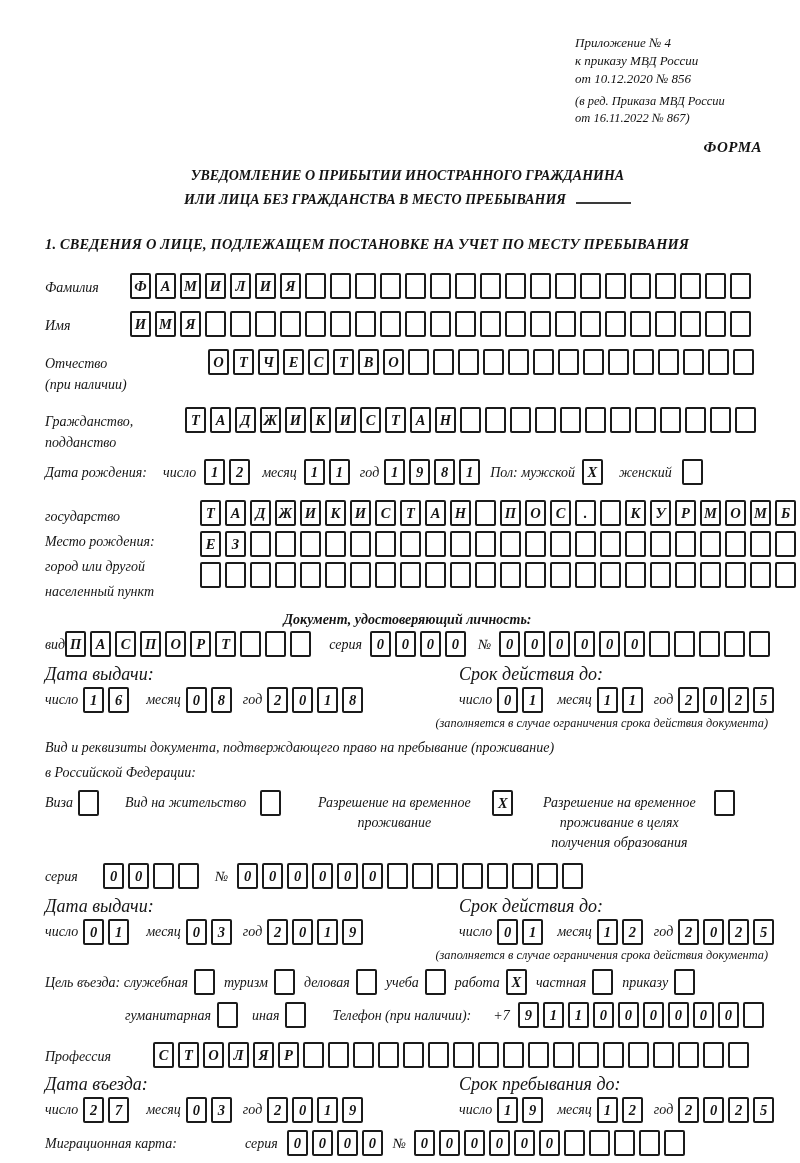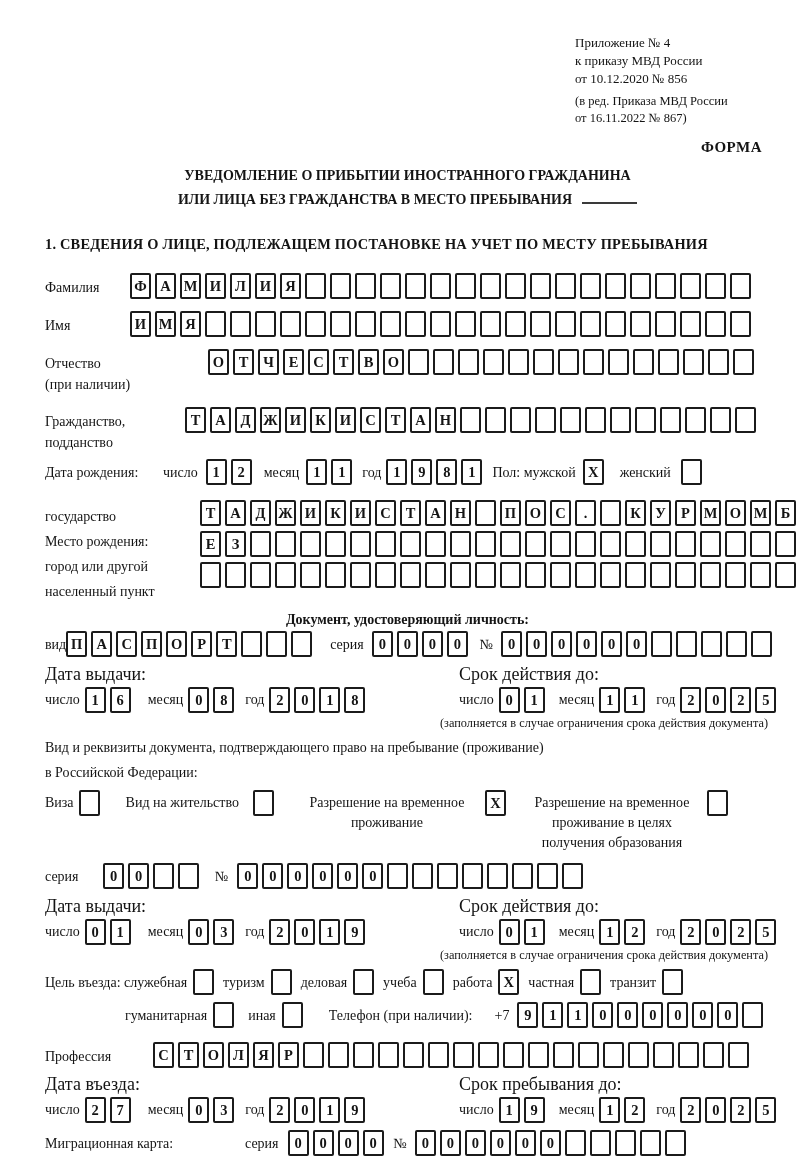--- a/index.html
+++ b/index.html
@@ -1,17 +1,17 @@
 <!DOCTYPE html>
 <html><head>
 <meta charset="utf-8">
 <style>
   * { box-sizing: border-box; margin: 0; padding: 0; }
   body { background: #ffffff; font-family: "Liberation Serif", "DejaVu Serif", serif; color: #141414; }
-  .page { width: 800px; height: 1163px; padding: 34px 30px 16px 45px; overflow: hidden; background: #fff; }
+  .page { width: 800px; height: 1163px; padding: 34px 30px 16px 45px; overflow: hidden; background: #fff; font-style: italic; }
 
   
   .hdr-block { margin-left: 530px; font-size: 13px; line-height: 18px; }
   .hdr-block .sub { margin-top: 5px; font-size: 12.5px; line-height: 17px; }
   .forma { text-align: right; padding-right: 8px; font-weight: bold; font-size: 15px; margin-top: 12px; letter-spacing: .5px; }
 
   
   .title { text-align: center; font-weight: bold; font-size: 14px; line-height: 24px; margin-top: 8px; }
   .blank-seg { display: inline-block; width: 55px; border-bottom: 2px solid #3a3a3a; height: 12px; margin-left: 10px; }
   .section-heading { font-weight: bold; font-size: 14.4px; margin-top: 24px; letter-spacing: .2px; }
@@ -238,21 +238,21 @@
     <span class="inl" style="margin-left:5px">туризм</span>
     <span class="boxes"><span class="cbox"></span></span>
     <span class="inl" style="margin-left:5px">деловая</span>
     <span class="boxes"><span class="cbox"></span></span>
     <span class="inl" style="margin-left:5px">учеба</span>
     <span class="boxes"><span class="cbox"></span></span>
     <span class="inl" style="margin-left:5px">работа</span>
     <span class="boxes"><span class="cbox">X</span></span>
     <span class="inl" style="margin-left:5px">частная</span>
     <span class="boxes"><span class="cbox"></span></span>
-    <span class="inl" style="margin-left:5px">транзит</span>
+    <span class="inl" style="margin-left:5px">приказу</span>
     <span class="boxes"><span class="cbox"></span></span>
   </div>
 
   <div class="purpose-row" style="padding-left:80px">
     <span class="inl">гуманитарная</span>
     <span class="boxes"><span class="cbox"></span></span>
     <span class="inl" style="margin-left:10px">иная</span>
     <span class="boxes"><span class="cbox"></span></span>
     <span class="inl" style="margin-left:22px">Телефон (при наличии):</span>
     <span class="inl" style="margin:0 8px 0 16px">+7</span>

